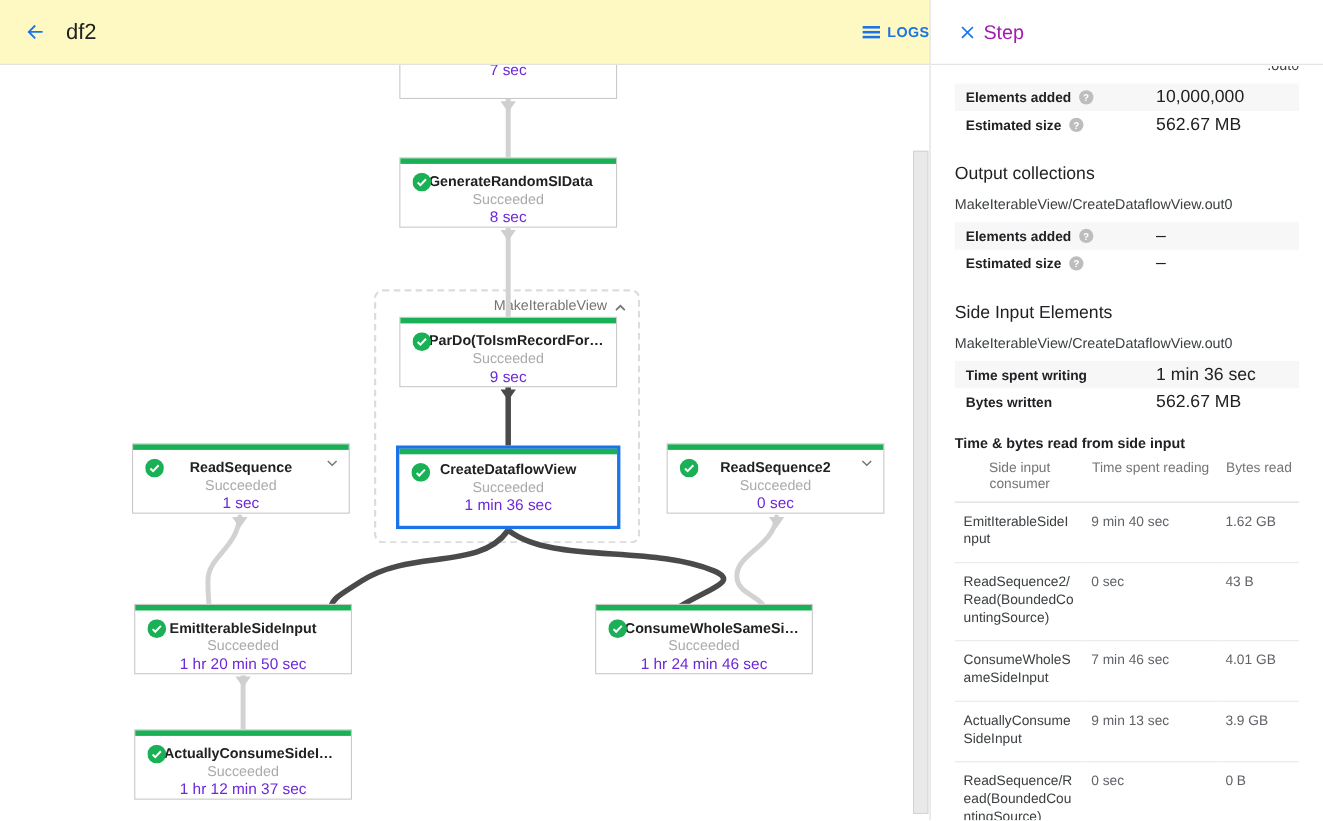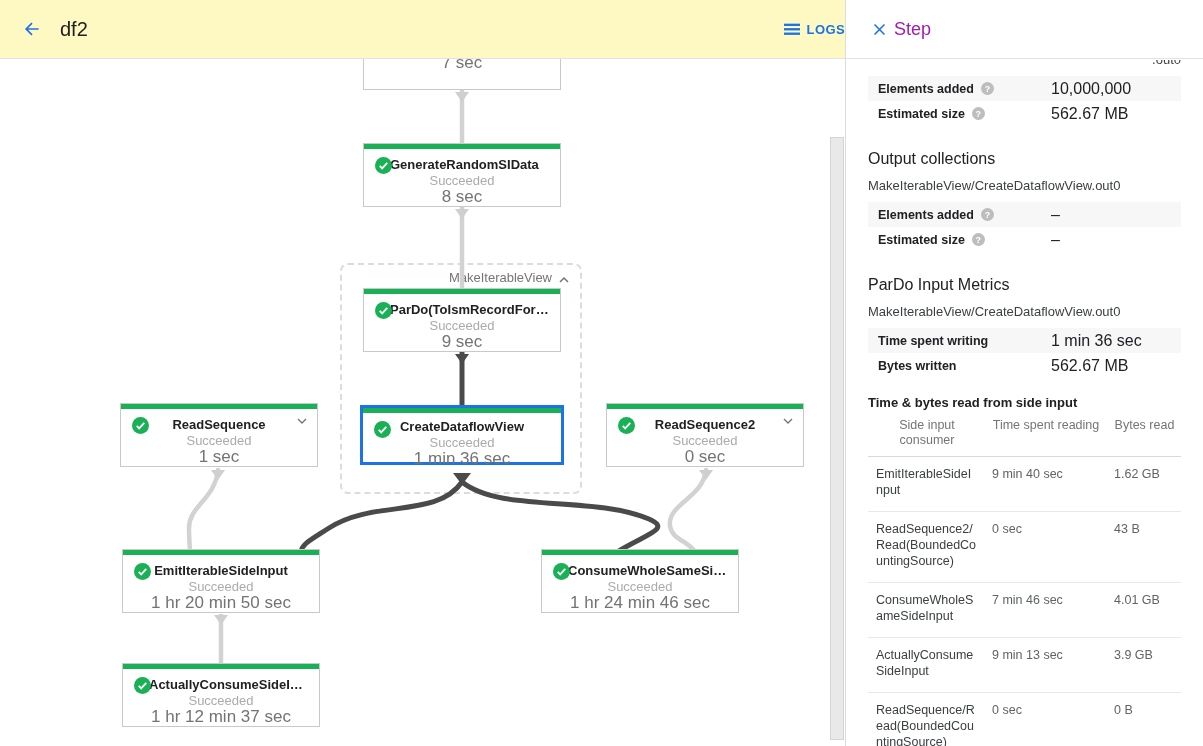--- a/index.html
+++ b/index.html
@@ -26,22 +26,22 @@
   svg.edges { position:absolute; left:0; top:0; z-index:2; }
 
   .node { position:absolute; width:198px; height:64px; background:#fff; border:1px solid #c9c9c9;
     text-align:center; z-index:3; cursor:pointer; }
   .node .bar { position:absolute; left:0; top:0; right:0; height:5px; background:#19b056; }
   .node .check { position:absolute; left:11px; top:13px; width:17px; height:17px; }
   .node .chev { position:absolute; right:7px; top:9px; width:16px; height:16px; cursor:pointer; }
   .node .title { margin-top:12px; font-size:13px; font-weight:bold; color:#212121;
     line-height:17px; white-space:nowrap; overflow:hidden; padding:0 26px; }
   .node .status { font-size:13px; color:#ababab; line-height:16px; }
-  .node .time { font-size:17px; color:#737373; line-height:16px; }
-  .node.selected { width:204px; height:60px; border:3px solid #1a73e8; }
+  .node .time { font-size:14px; color:#6d28d9; line-height:16px; }
+  .node.selected { width:204px; height:76px; border:3px solid #1a73e8; }
   .node.selected .bar { height:5px; }
   .node.selected .title { margin-top:10px; }
 
   
   .vscroll { position:absolute; left:830px; top:137px; width:14px; height:603px;
     background:#e9e9e9; border:1px solid #d4d4d4; z-index:6; }
 
   
   .panel { position:absolute; left:845px; top:0; width:358px; height:746px; background:#fff;
     border-left:1px solid #dadce0; z-index:30; }
@@ -289,21 +289,21 @@
           <span class="help">?</span>
           <span class="kv-value">–</span>
         </div>
         <div class="kv-row">
           <span class="kv-label">Estimated size</span>
           <span class="help">?</span>
           <span class="kv-value">–</span>
         </div>
       </div>
 
-      <div class="section-h">ParDo Input Metrics</div>
+      <div class="section-h">Side Input Elements</div>
       <div class="collection">MakeIterableView/CreateDataflowView.out0</div>
 
       <div class="kv-group">
         <div class="kv-row alt">
           <span class="kv-label">Time spent writing</span>
           <span class="kv-value">1 min 36 sec</span>
         </div>
         <div class="kv-row">
           <span class="kv-label">Bytes written</span>
           <span class="kv-value">562.67 MB</span>

